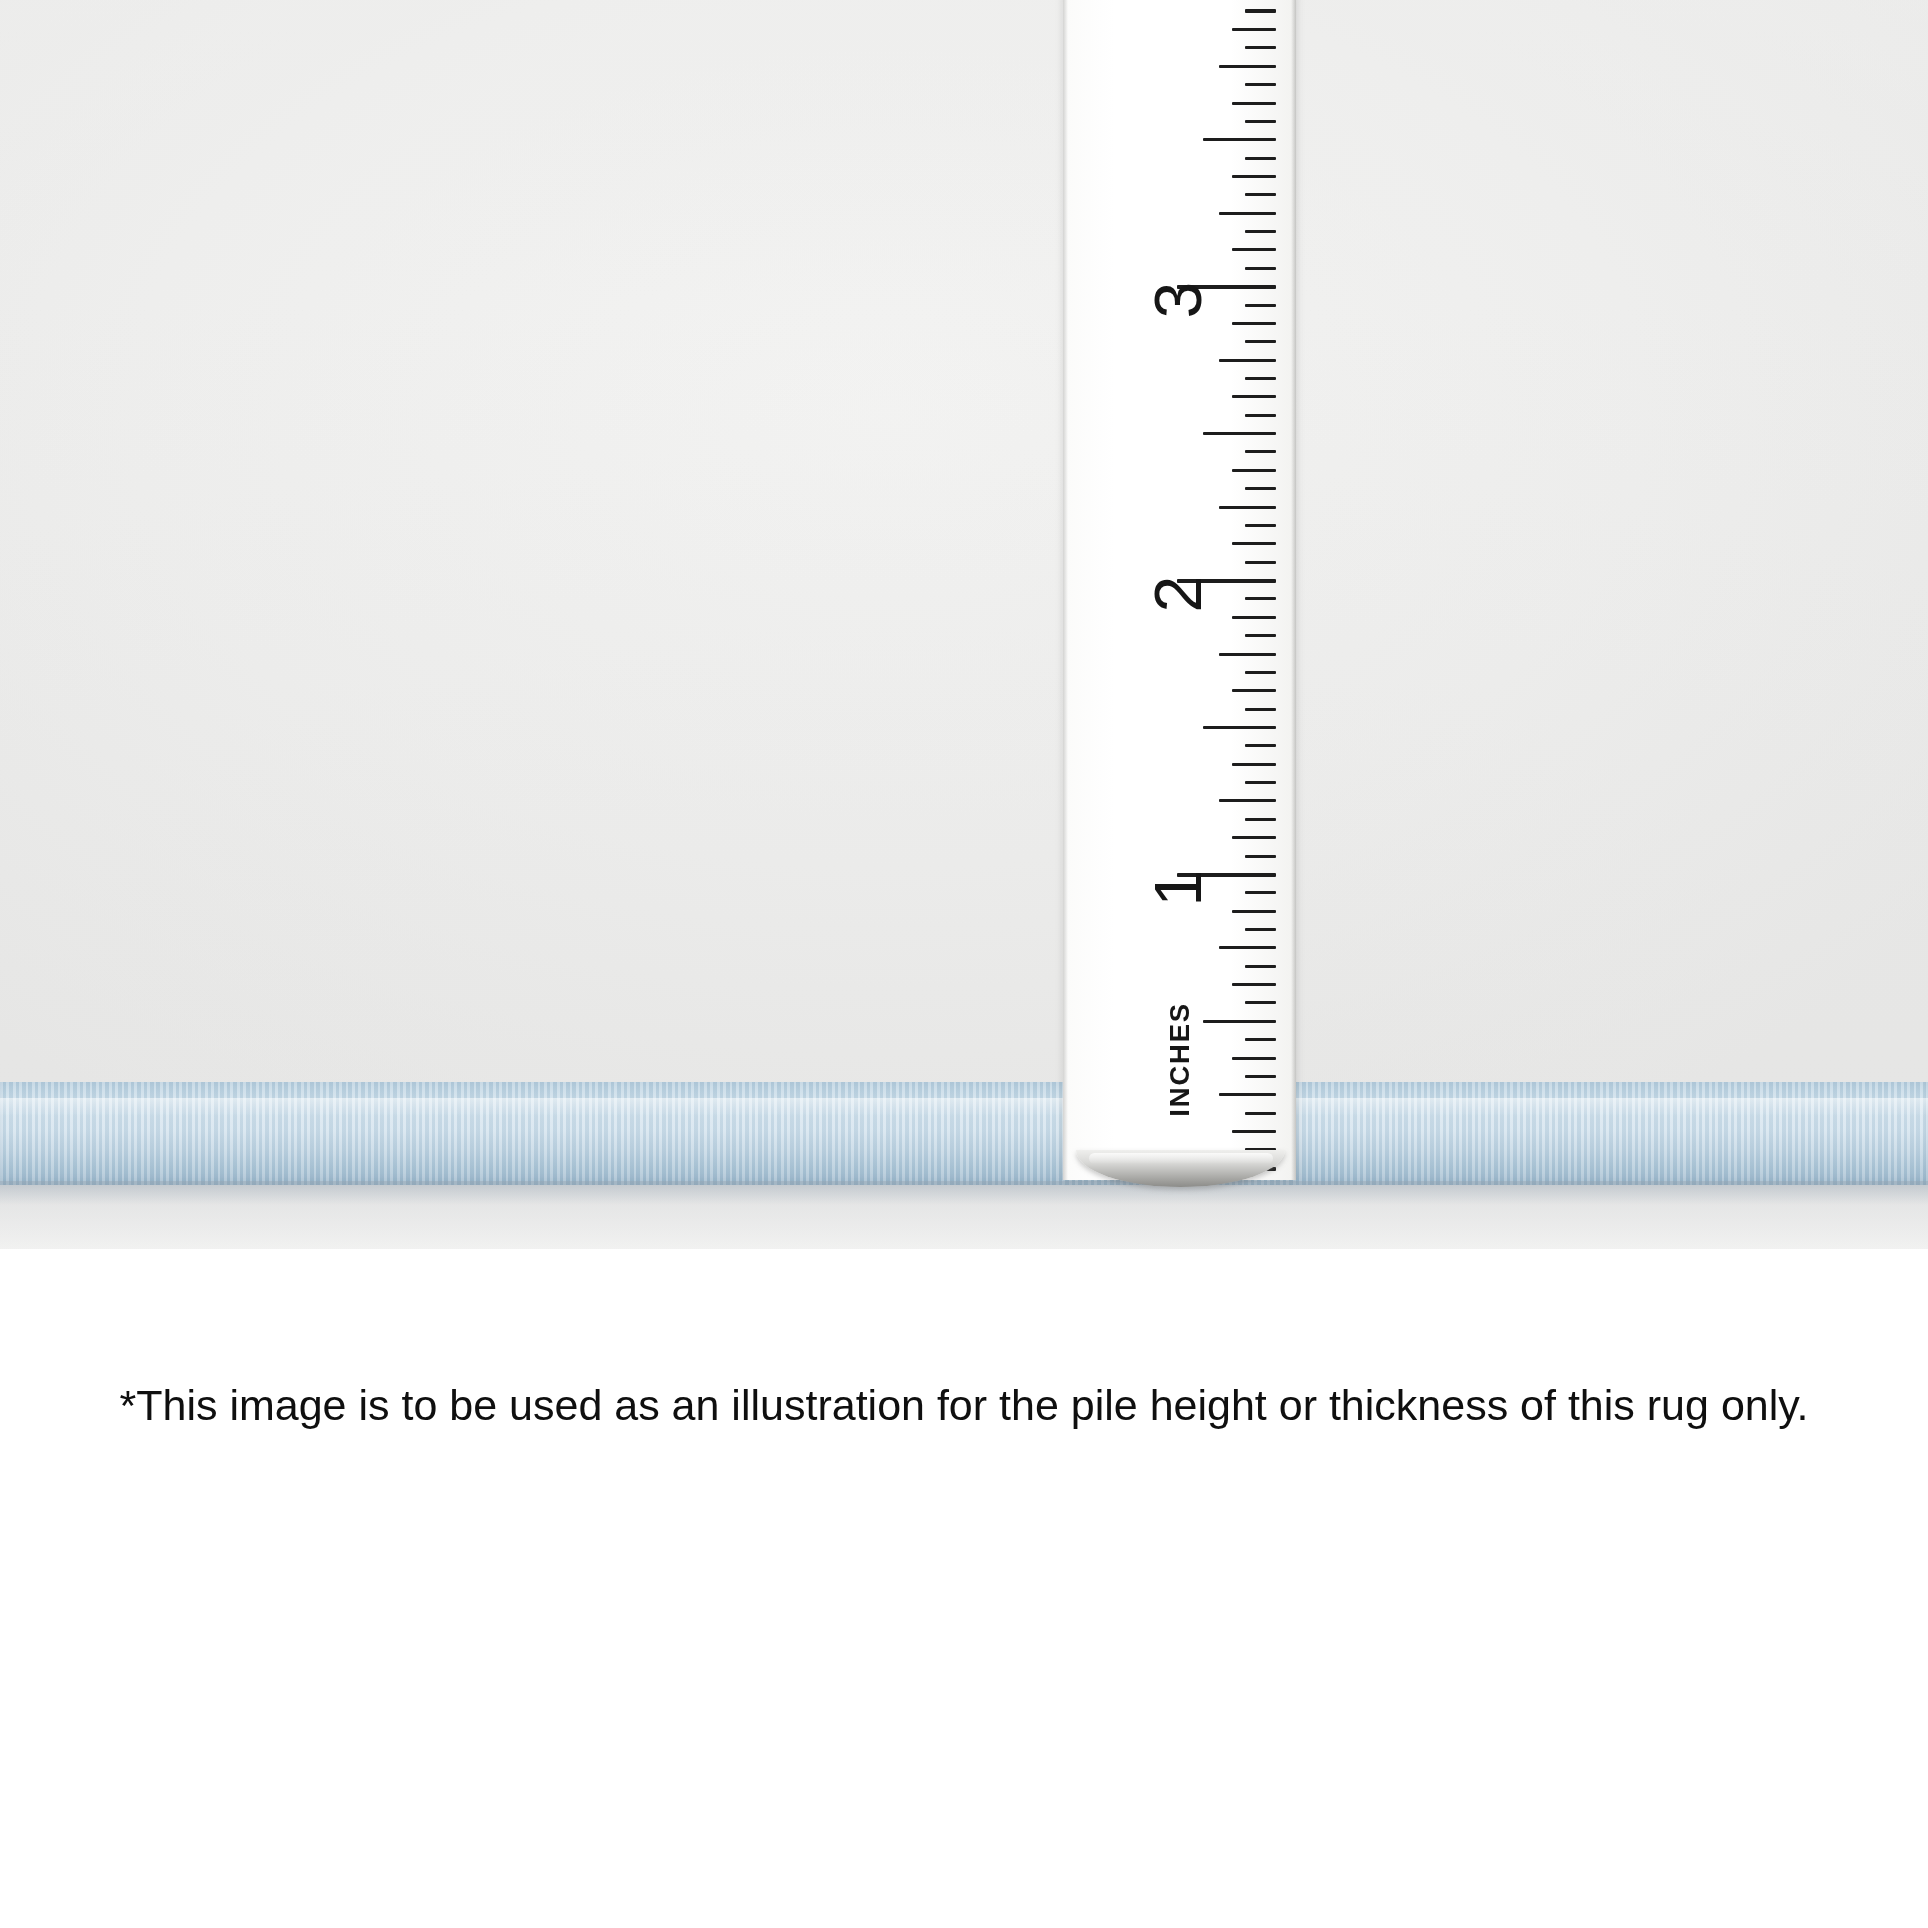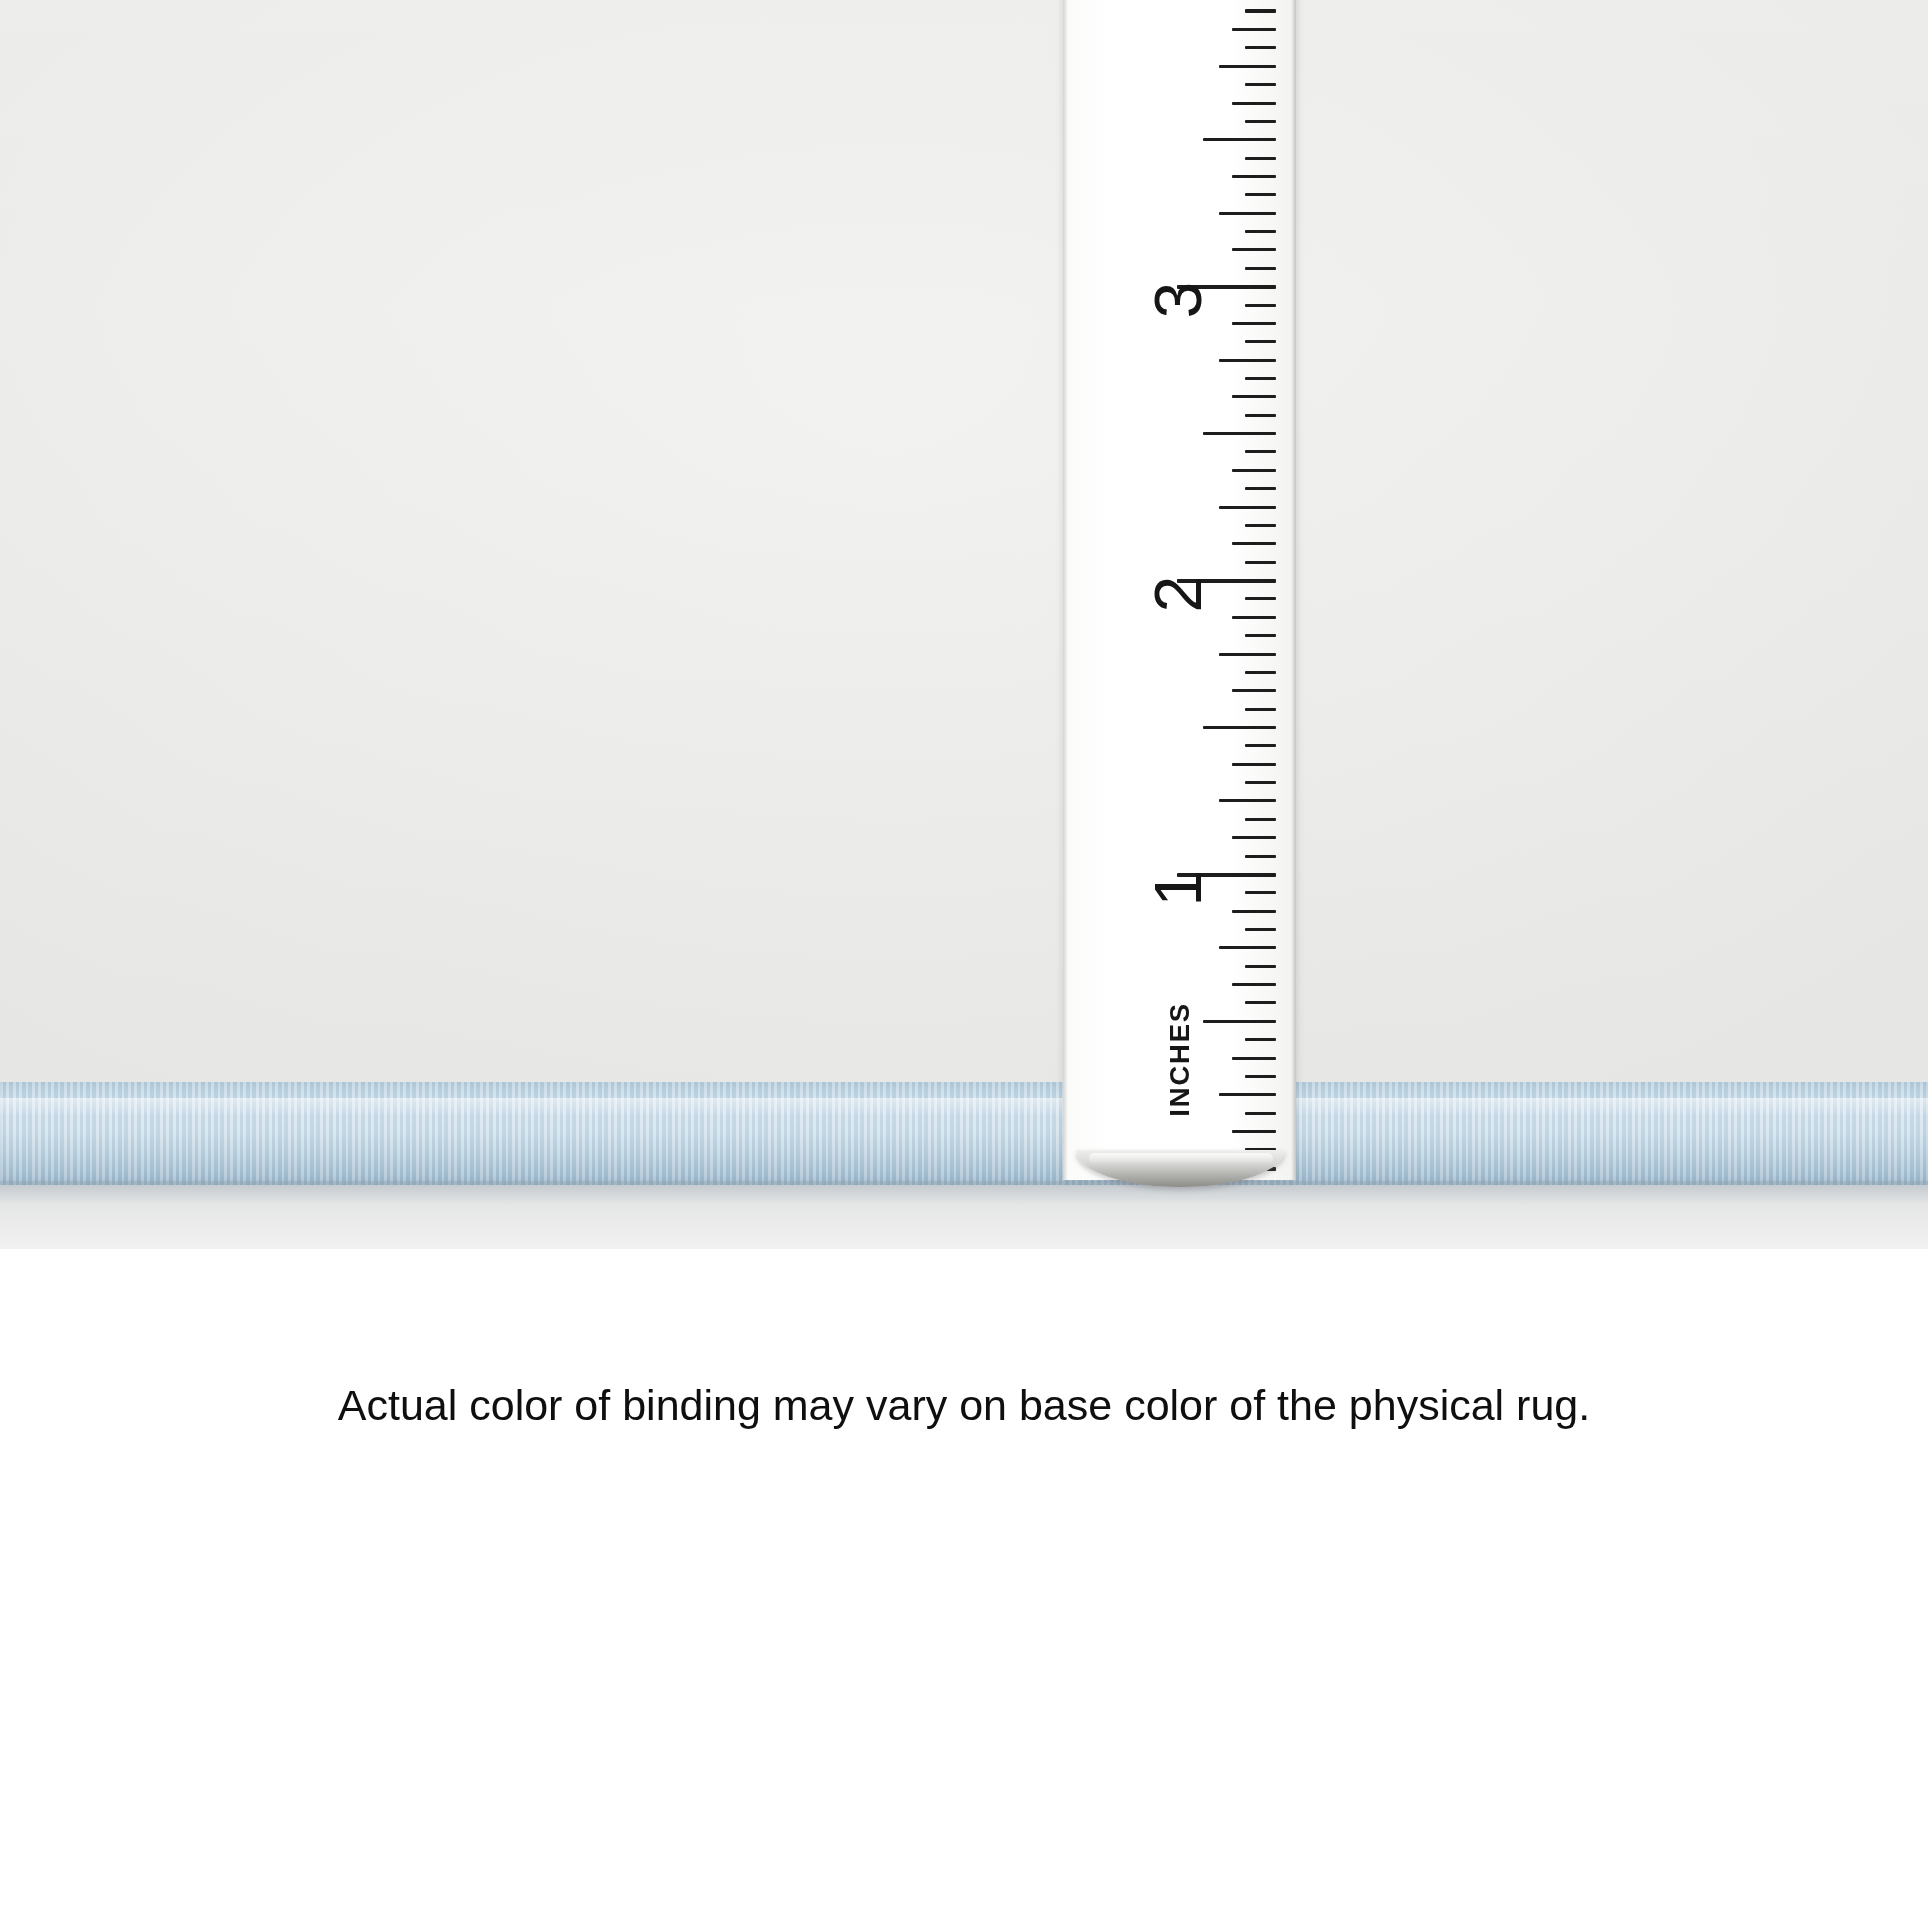--- a/index.html
+++ b/index.html
@@ -301,17 +301,17 @@
     <div class="num" style="top: 836px;">1</div>
         <div class="num" style="top: 542px;">2</div>
         <div class="num" style="top: 248px;">3</div>
       </div>
 
     <div class="ruler-tip"></div>
     <div class="ruler-tip-shine"></div>
   </div>
 
   <div class="caption">
-    <span class="line">Actual color of binding may vary on base color of the physical rug.</span>
+    <span class="line">*This image is to be used as an illustration for the pile height or thickness of this rug only.</span>
   </div>
 
 </div>
 
 
 </body></html>

